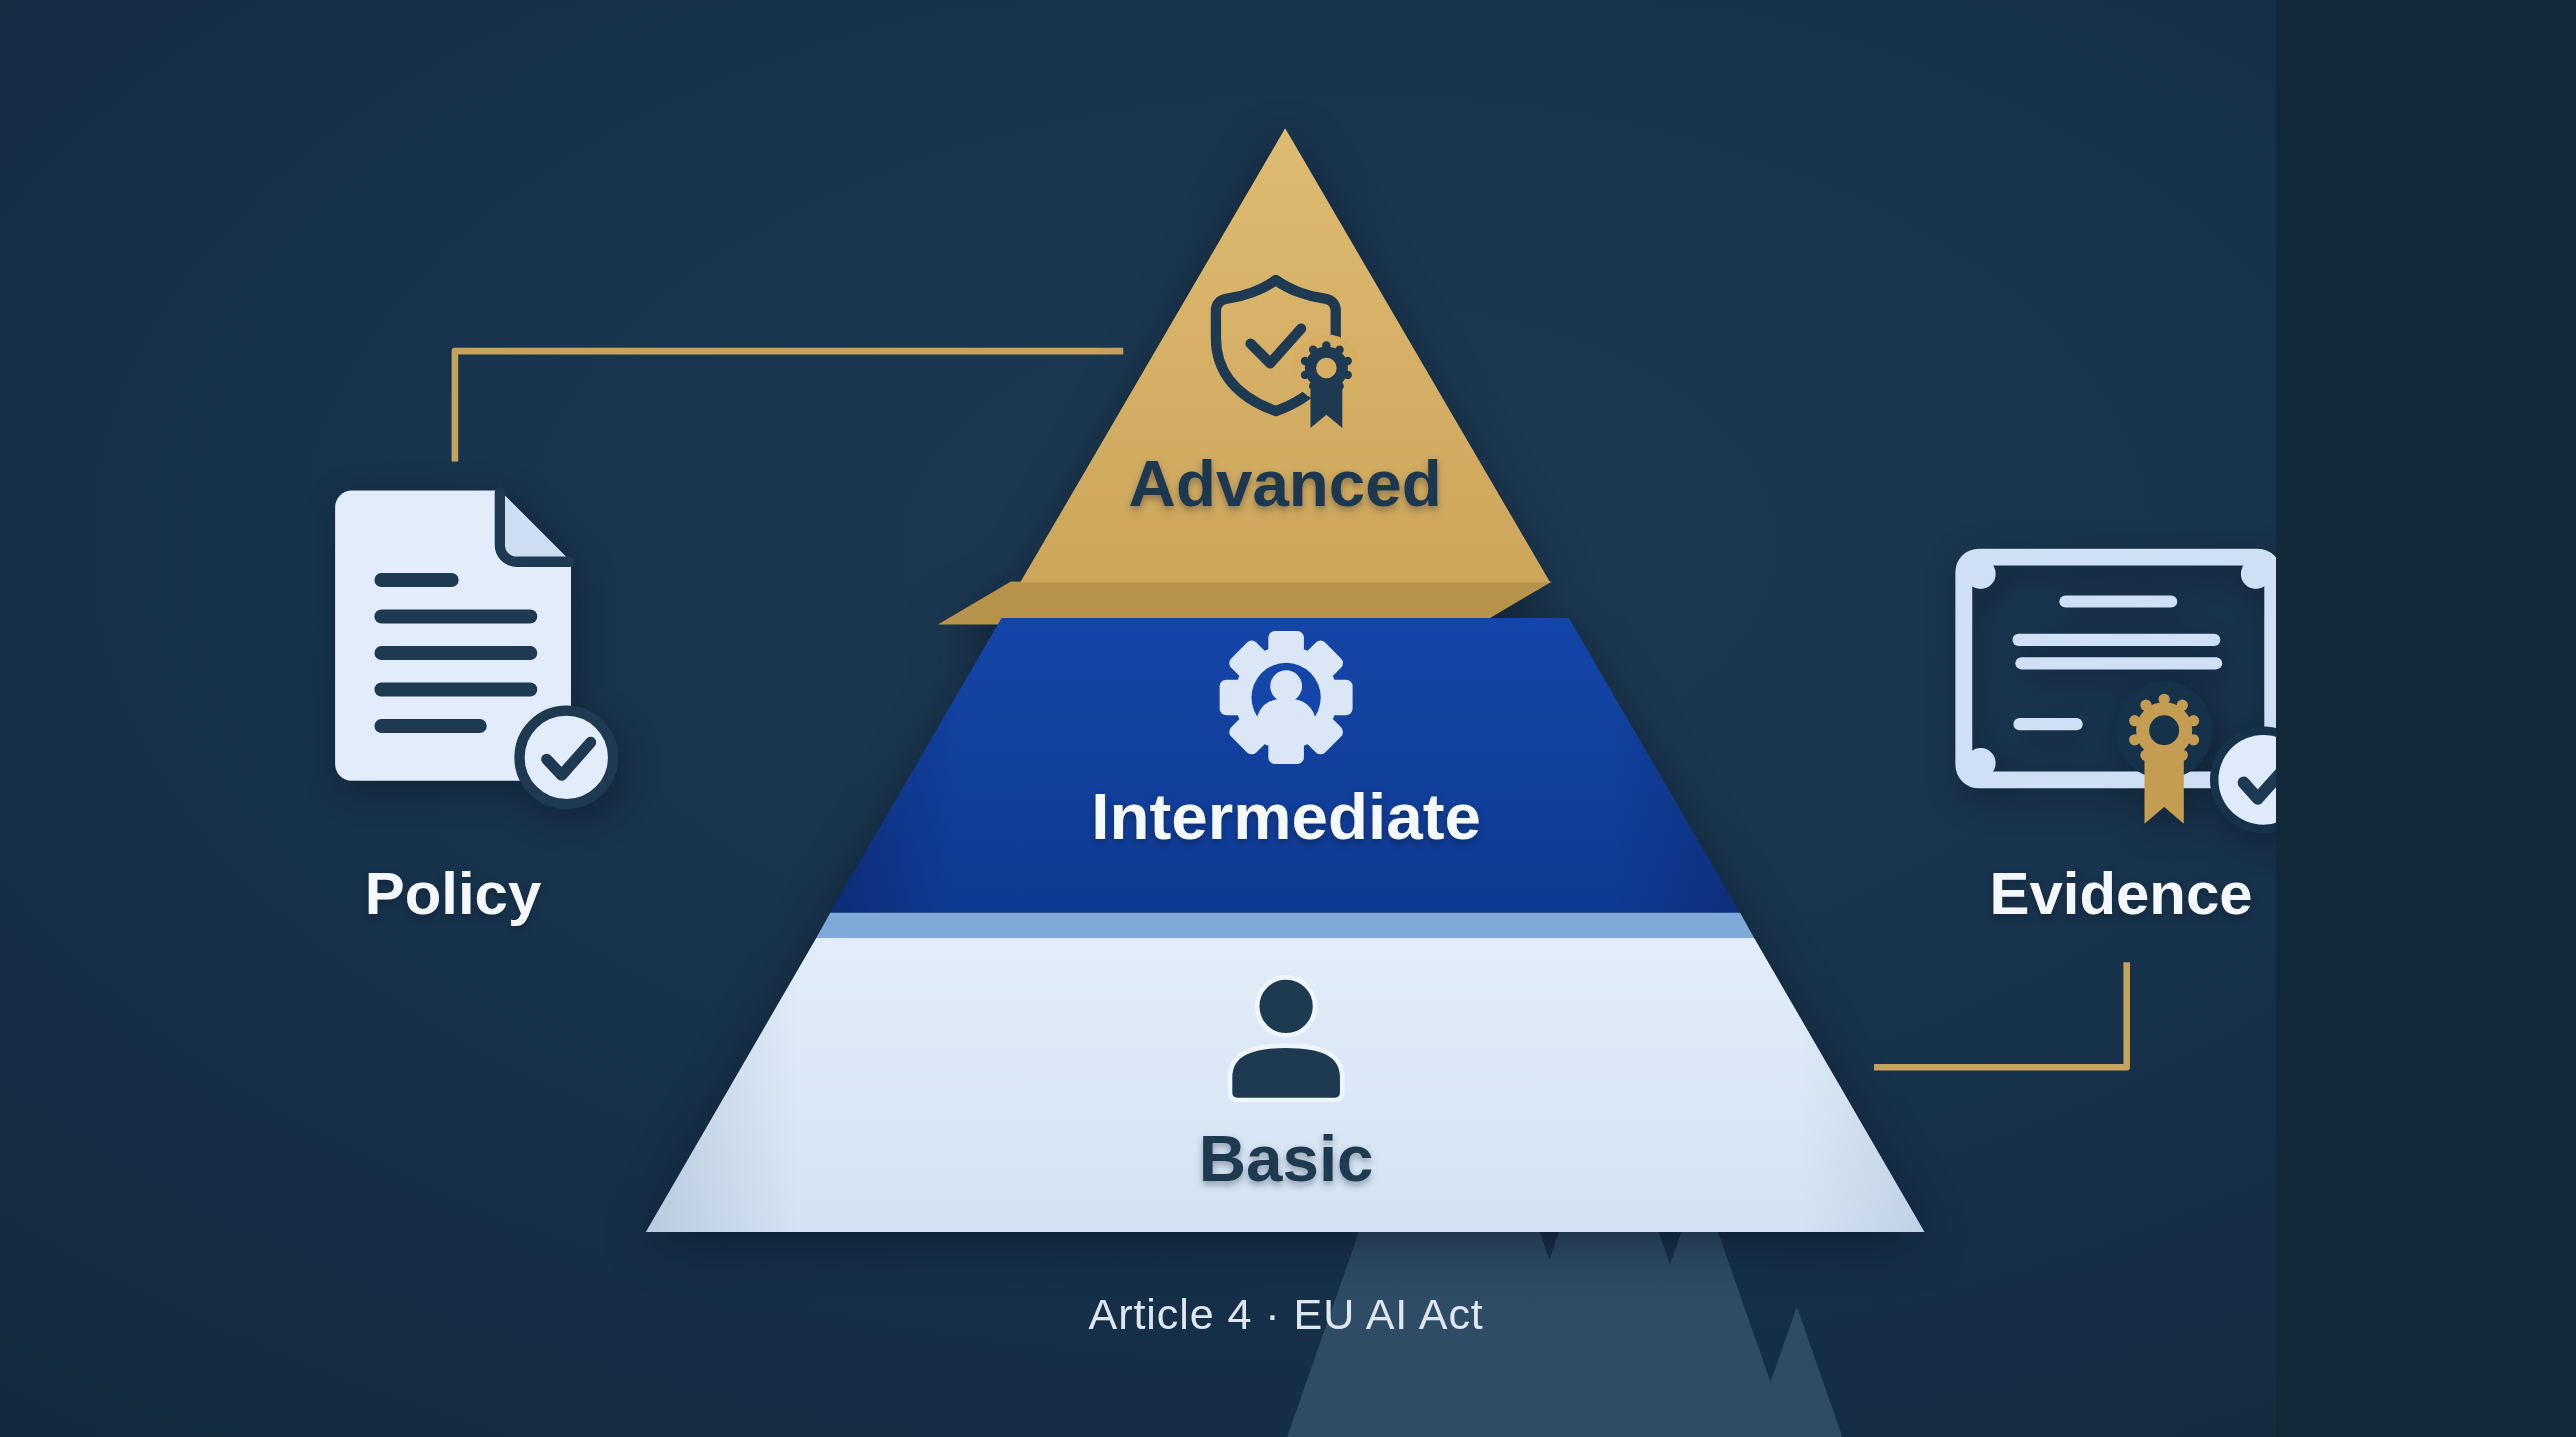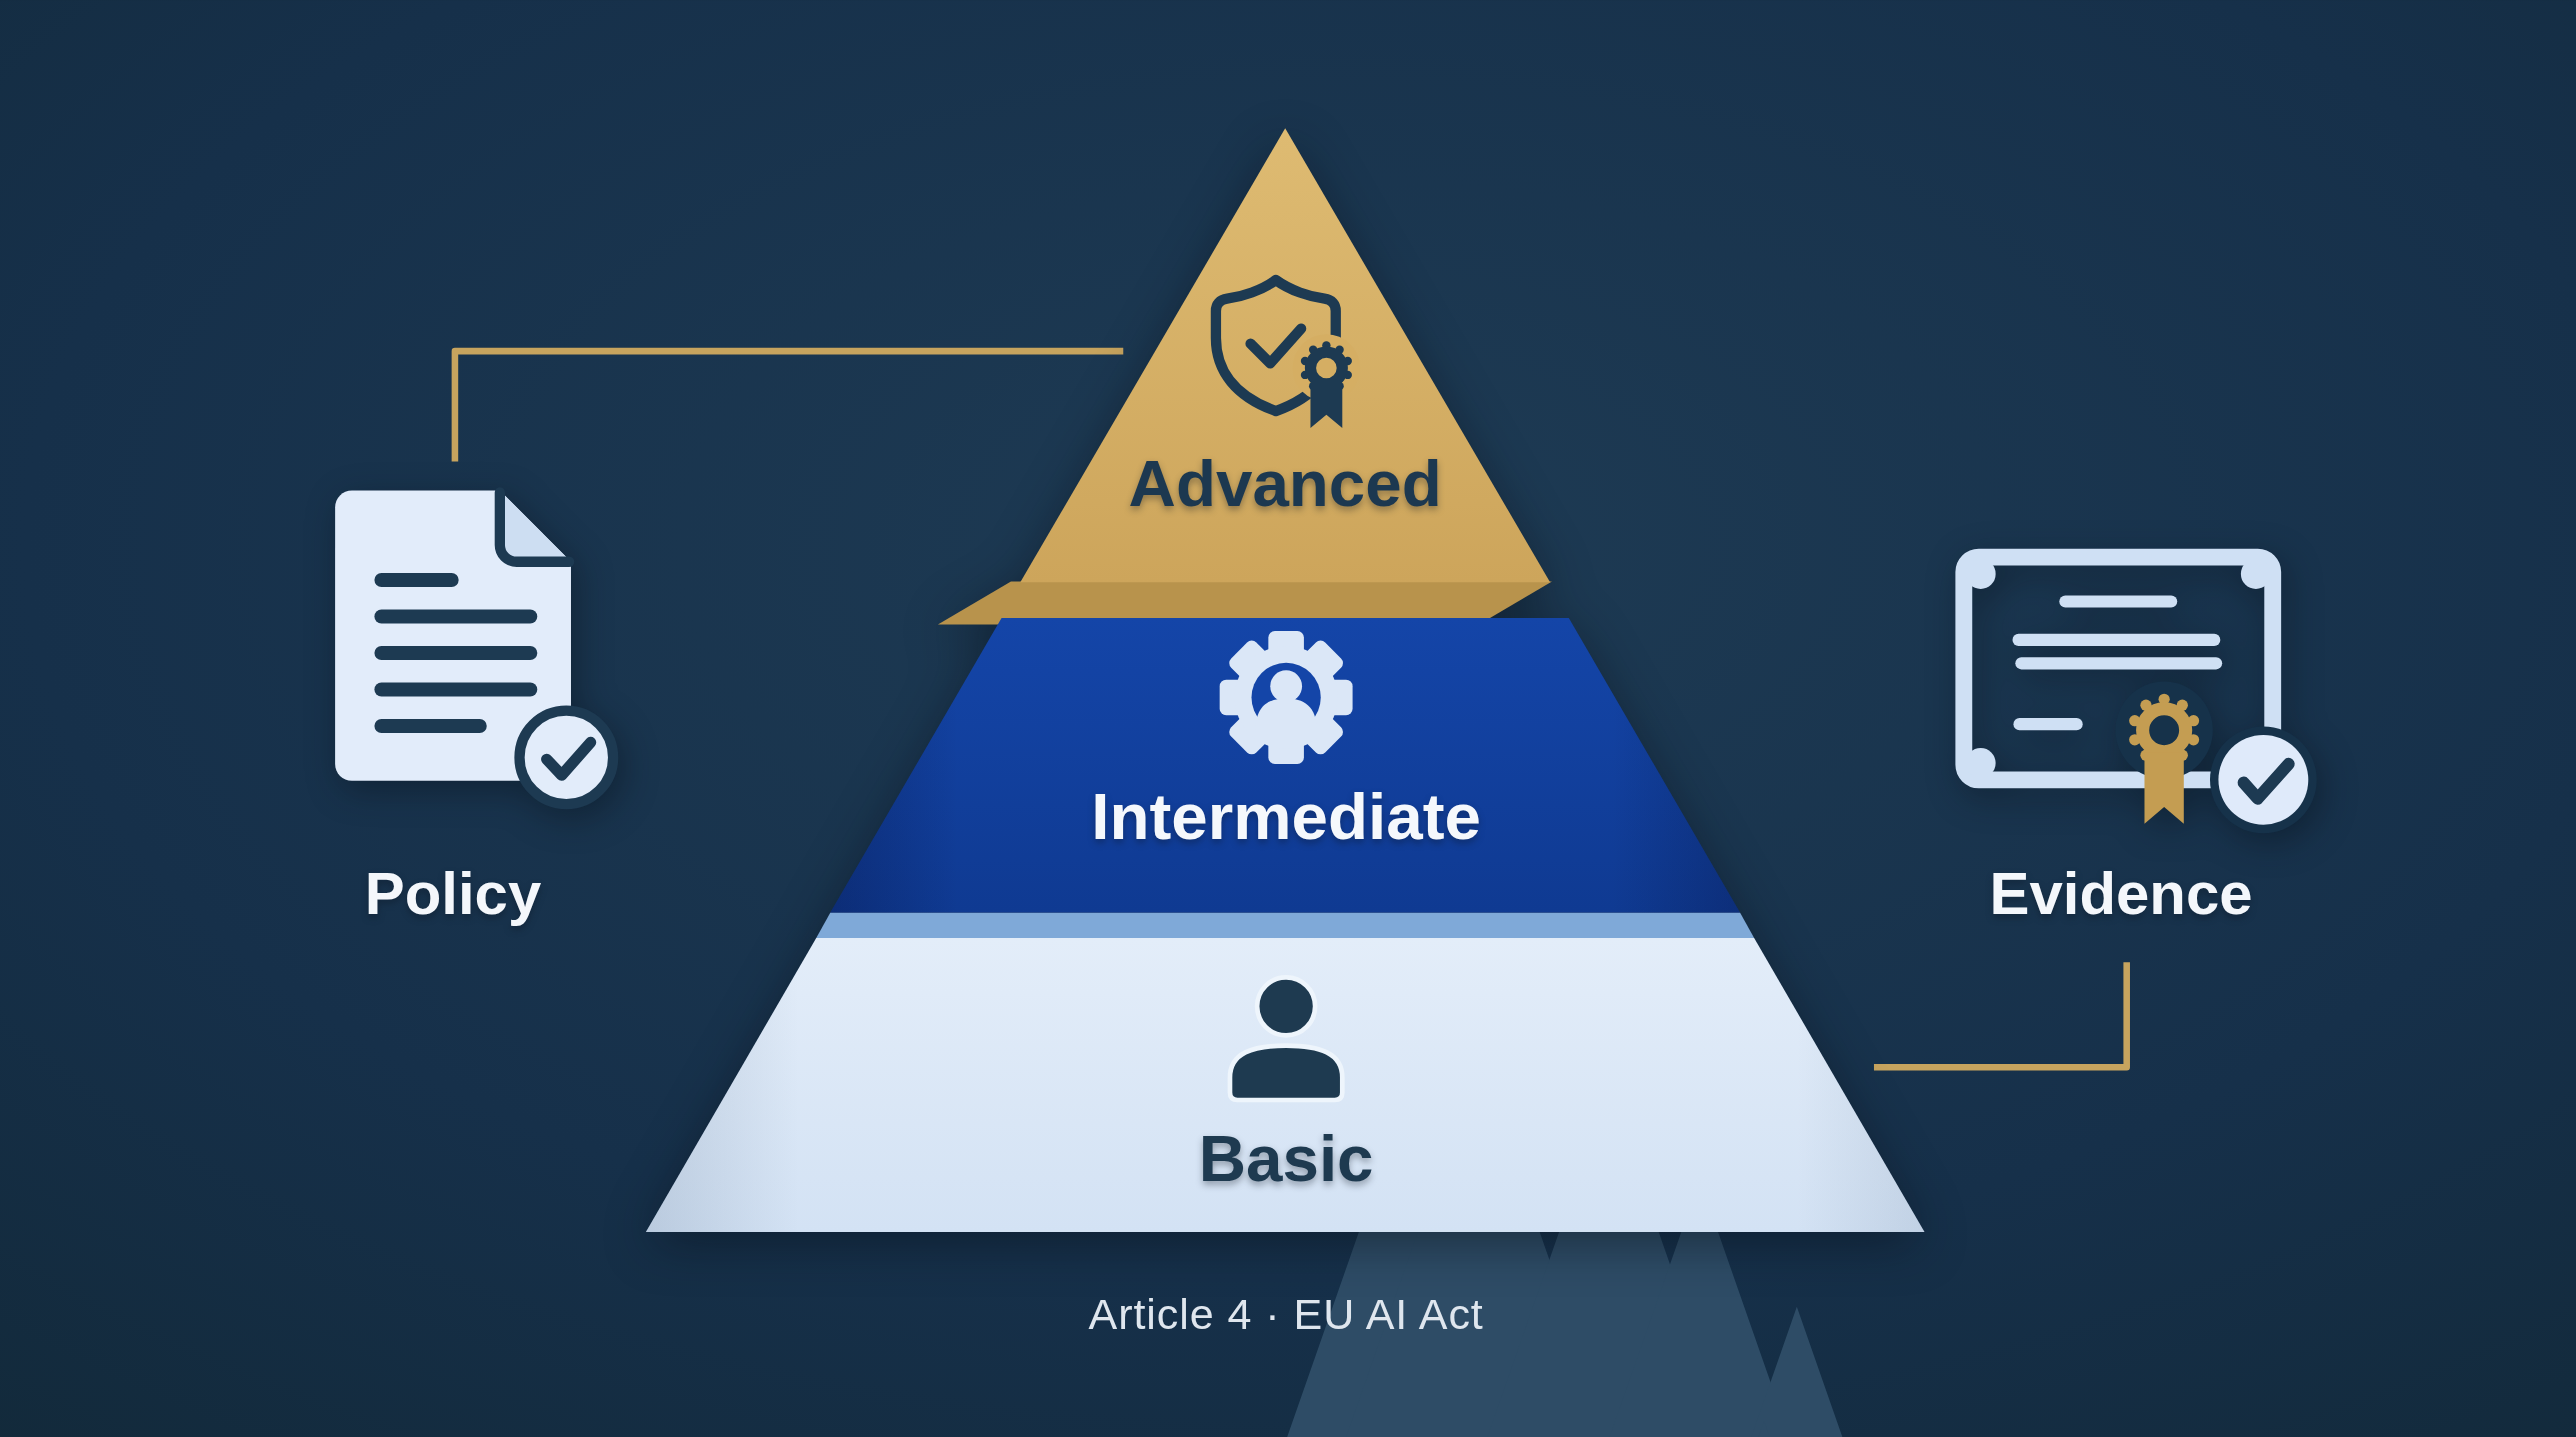--- a/index.html
+++ b/index.html
@@ -1,16 +1,16 @@
 <!DOCTYPE html>
 <html style="font-size:15px"><head>
 <meta charset="utf-8">
 <style>
   html,body{margin:0;padding:0;background:#122939;}
-  .stage{width:2576px;height:1438px;overflow:hidden;position:relative;text-align:center;}
+  .stage{width:2276px;height:1438px;overflow:hidden;position:relative;text-align:center;}
   svg{display:block;width:2576px;height:1438px;}
   text{font-family:"Liberation Sans", sans-serif;}
   .lvl-label{font-weight:bold;font-size:70px;}
   .side-label{font-weight:bold;font-size:64px;fill:#f4f7fb;}
   .caption-text{font-size:46px;fill:#dfe6ee;letter-spacing:1px;}
   .ds{filter:drop-shadow(0 4px 4px rgba(8,18,28,0.35));}
   .soft{filter:drop-shadow(0 12px 26px rgba(4,12,20,0.45));}
   .icon-soft{filter:drop-shadow(6px 10px 18px rgba(4,12,20,0.40));}
 </style>
 </head>

